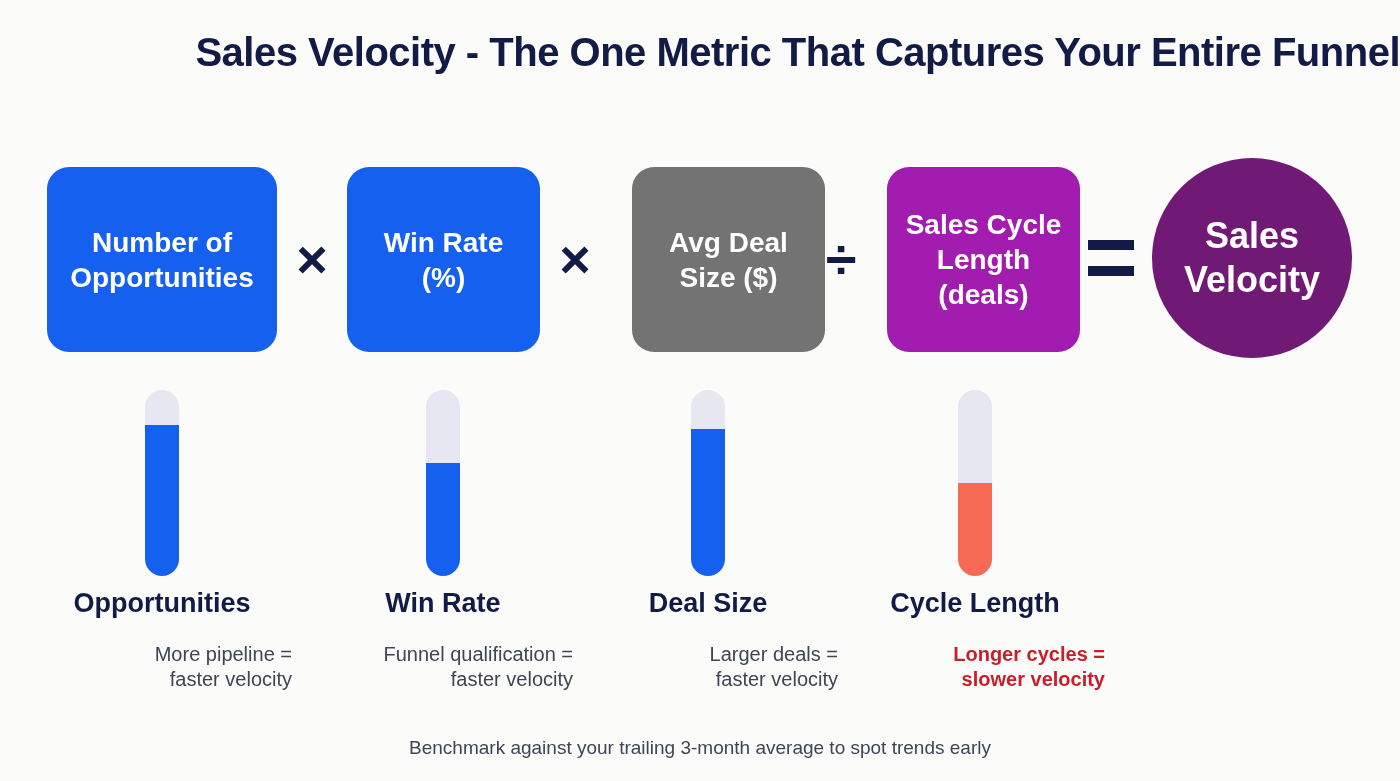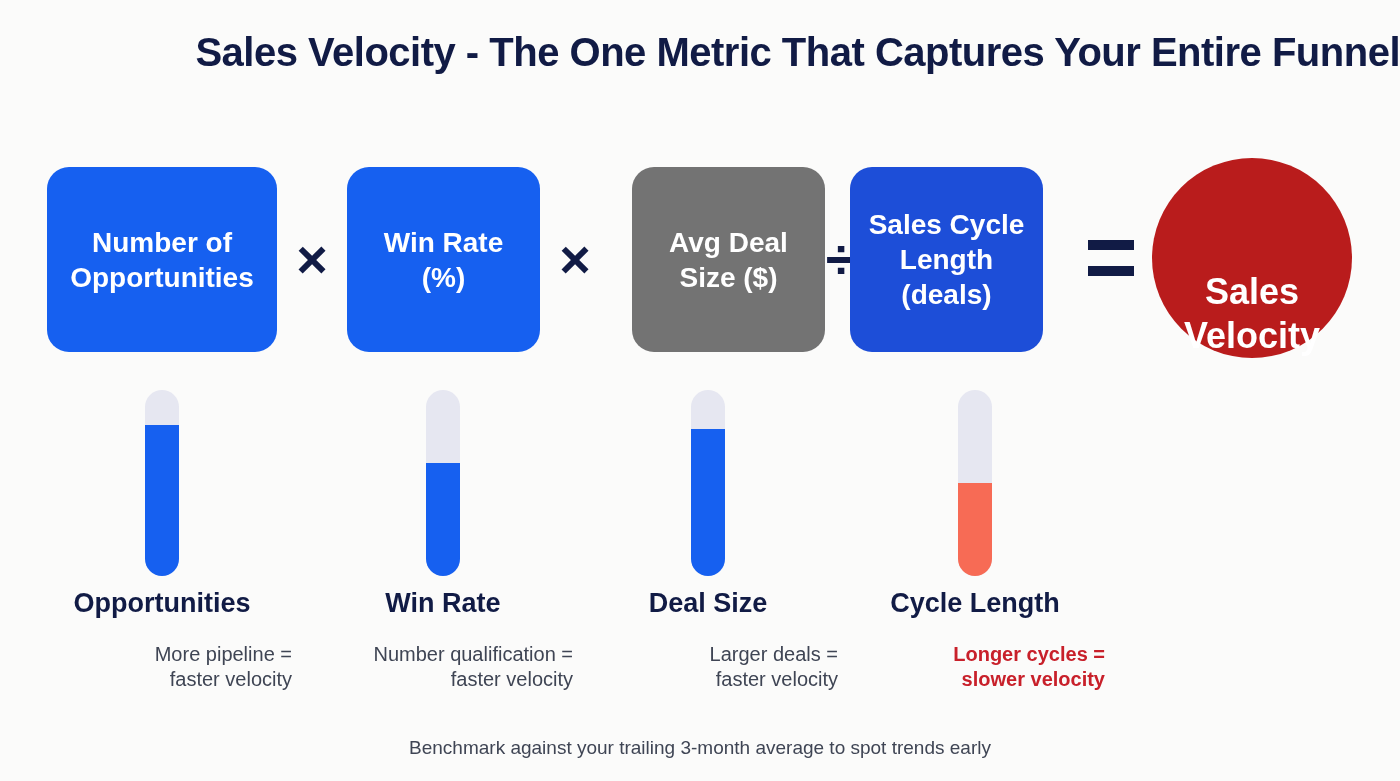--- a/index.html
+++ b/index.html
@@ -70,33 +70,33 @@
 <div class="op" style="left:549px;top:228px;width:52px;height:62px;font-size:54px;">×</div>
 
 <div class="box" style="left:632px;width:193px;background:#737373;">
   <div>
     <span>Avg Deal</span>
     <span>Size ($)</span>
   </div>
 </div>
 <div class="op" style="left:812px;top:228px;width:58px;height:62px;font-size:56px;">÷</div>
 
-<div class="box" style="left:850px;width:193px;background:#1d4ed8;">
+<div class="box" style="left:887px;width:193px;background:#a21caf;">
   <div>
     <span>Sales Cycle</span>
     <span>Length</span>
     <span>(deals)</span>
   </div>
 </div>
 <div class="op" style="left:1088px;top:240px;width:46px;height:36px;flex-direction:column;justify-content:space-between;">
   <div style="width:46px;height:10px;background:#111b45;"></div>
   <div style="width:46px;height:10px;background:#111b45;"></div>
 </div>
 
-<div class="circle" style="background:#b91c1c;justify-content:flex-end;">
+<div class="circle" style="background:#701a75;">
   <span>Sales</span>
   <span>Velocity</span>
 </div>
 
 <div class="track" style="left:145px;background:#e6e7f1;">
   <div class="fill" style="height:81%;background:#1660f0;"></div>
 </div>
 <div class="track" style="left:426px;background:#e6e7f1;">
   <div class="fill" style="height:61%;background:#1660f0;"></div>
 </div>
@@ -110,21 +110,21 @@
 <div class="label" style="left:32px;">Opportunities</div>
 <div class="label" style="left:313px;">Win Rate</div>
 <div class="label" style="left:578px;">Deal Size</div>
 <div class="label" style="left:845px;">Cycle Length</div>
 
 <div class="desc" style="left:32px;">
   <span>More pipeline =</span>
   <span>faster velocity</span>
 </div>
 <div class="desc" style="left:313px;">
-  <span>Number qualification =</span>
+  <span>Funnel qualification =</span>
   <span>faster velocity</span>
 </div>
 <div class="desc" style="left:578px;">
   <span>Larger deals =</span>
   <span>faster velocity</span>
 </div>
 <div class="desc neg" style="left:845px;">
   <span>Longer cycles =</span>
   <span>slower velocity</span>
 </div>

